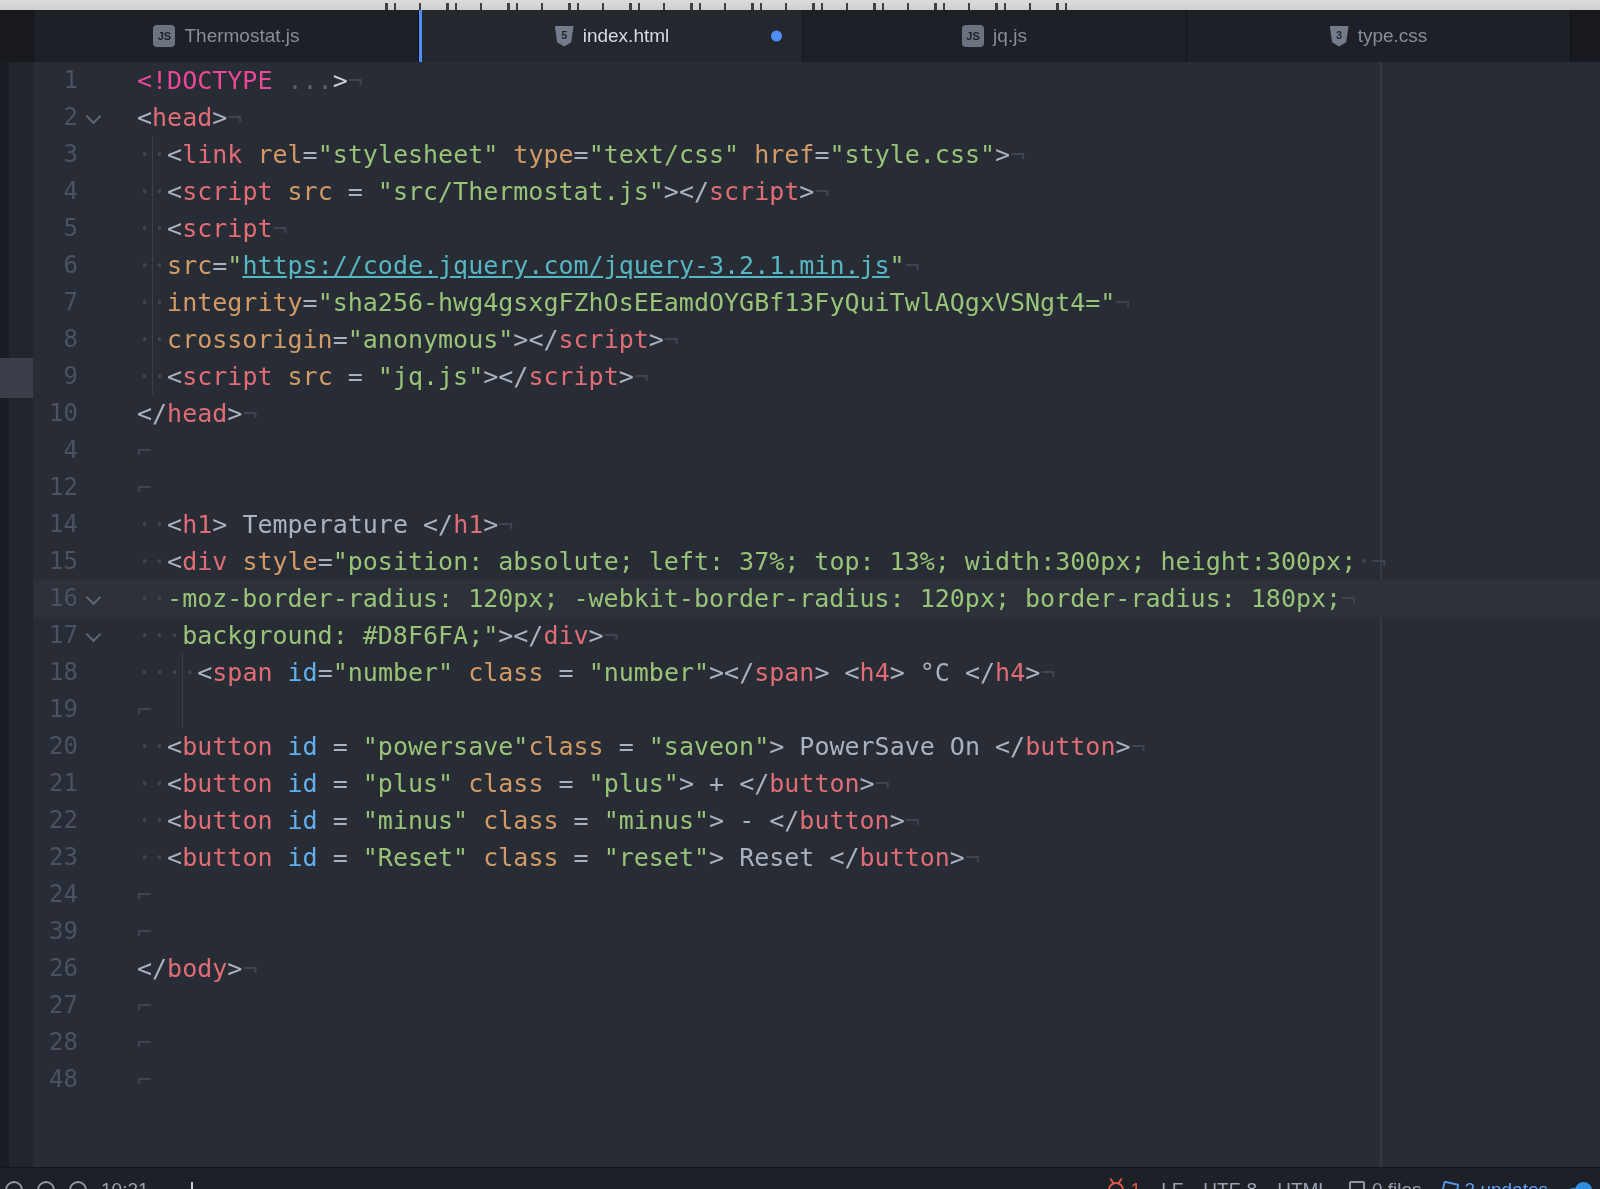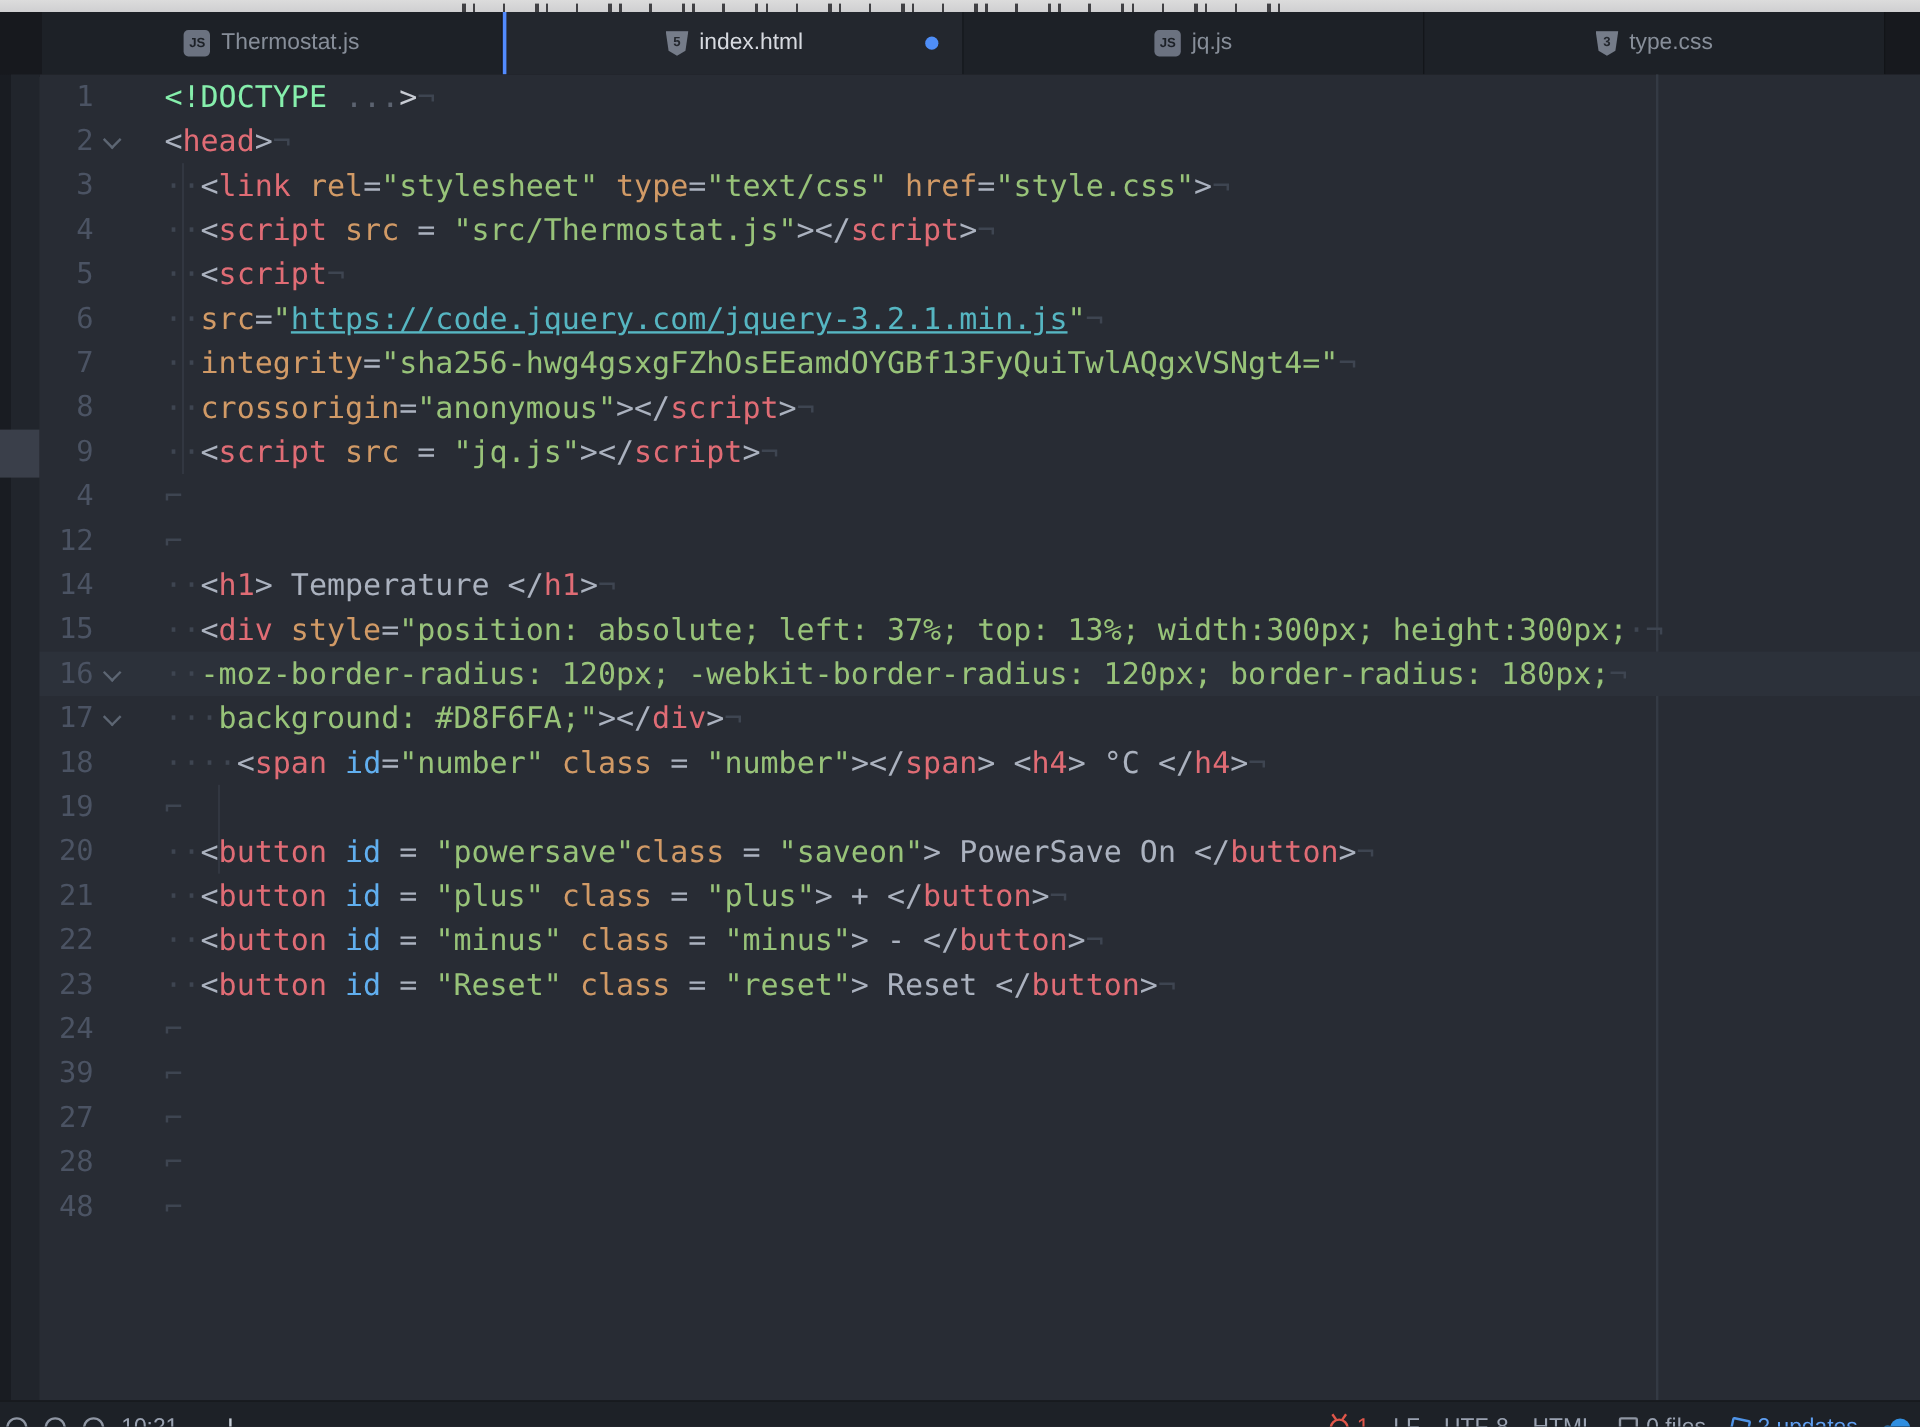--- a/index.html
+++ b/index.html
@@ -104,43 +104,45 @@
     </div>
 
   <div class="rail"></div>
   <div class="rail-marker"></div>
 
   <div class="editor" id="editor">
     <div class="wrap-guide"></div>
     <div class="iguide" style="left:119px;top:74px;height:259px;"></div>
     <div class="iguide" style="left:149px;top:592px;height:74px;"></div>
     <div id="code-lines">
-        <div class="line"><div class="gutter"><span class="num">1</span></div><div class="codeline"><span style="color: #86efac;">&lt;!DOCTYPE </span><span style="color: rgb(92, 99, 112);">...</span><span style="color: rgb(200, 204, 212);">&gt;</span><span class="inv">¬</span></div></div>
+        <div class="line"><div class="gutter"><span class="num">1</span></div><div class="codeline"><span style="color: #ec4899;">&lt;!DOCTYPE </span><span style="color: rgb(92, 99, 112);">...</span><span style="color: rgb(200, 204, 212);">&gt;</span><span class="inv">¬</span></div></div>
         <div class="line"><div class="gutter"><span class="num">2</span><span class="chev"></span></div><div class="codeline"><span style="color: rgb(171, 178, 191);">&lt;</span><span style="color: rgb(224, 108, 117);">head</span><span style="color: rgb(171, 178, 191);">&gt;</span><span class="inv">¬</span></div></div>
         <div class="line"><div class="gutter"><span class="num">3</span></div><div class="codeline"><span class="inv">··</span><span style="color: rgb(171, 178, 191);">&lt;</span><span style="color: rgb(224, 108, 117);">link</span><span style="color: rgb(171, 178, 191);"> </span><span style="color: rgb(209, 154, 102);">rel</span><span style="color: rgb(171, 178, 191);">=</span><span style="color: rgb(152, 195, 121);">"stylesheet"</span><span style="color: rgb(171, 178, 191);"> </span><span style="color: rgb(209, 154, 102);">type</span><span style="color: rgb(171, 178, 191);">=</span><span style="color: rgb(152, 195, 121);">"text/css"</span><span style="color: rgb(171, 178, 191);"> </span><span style="color: rgb(209, 154, 102);">href</span><span style="color: rgb(171, 178, 191);">=</span><span style="color: rgb(152, 195, 121);">"style.css"</span><span style="color: rgb(171, 178, 191);">&gt;</span><span class="inv">¬</span></div></div>
         <div class="line"><div class="gutter"><span class="num">4</span></div><div class="codeline"><span class="inv">··</span><span style="color: rgb(171, 178, 191);">&lt;</span><span style="color: rgb(224, 108, 117);">script</span><span style="color: rgb(171, 178, 191);"> </span><span style="color: rgb(209, 154, 102);">src</span><span style="color: rgb(171, 178, 191);"> = </span><span style="color: rgb(152, 195, 121);">"src/Thermostat.js"</span><span style="color: rgb(171, 178, 191);">&gt;&lt;/</span><span style="color: rgb(224, 108, 117);">script</span><span style="color: rgb(171, 178, 191);">&gt;</span><span class="inv">¬</span></div></div>
         <div class="line"><div class="gutter"><span class="num">5</span></div><div class="codeline"><span class="inv">··</span><span style="color: rgb(171, 178, 191);">&lt;</span><span style="color: rgb(224, 108, 117);">script</span><span class="inv">¬</span></div></div>
         <div class="line"><div class="gutter"><span class="num">6</span></div><div class="codeline"><span class="inv">··</span><span style="color: rgb(209, 154, 102);">src</span><span style="color: rgb(171, 178, 191);">=</span><span style="color: rgb(152, 195, 121);">"</span><span class="u" style="color: rgb(86, 182, 194);">https://code.jquery.com/jquery-3.2.1.min.js</span><span style="color: rgb(152, 195, 121);">"</span><span class="inv">¬</span></div></div>
         <div class="line"><div class="gutter"><span class="num">7</span></div><div class="codeline"><span class="inv">··</span><span style="color: rgb(209, 154, 102);">integrity</span><span style="color: rgb(171, 178, 191);">=</span><span style="color: rgb(152, 195, 121);">"sha256-hwg4gsxgFZhOsEEamdOYGBf13FyQuiTwlAQgxVSNgt4="</span><span class="inv">¬</span></div></div>
         <div class="line"><div class="gutter"><span class="num">8</span></div><div class="codeline"><span class="inv">··</span><span style="color: rgb(209, 154, 102);">crossorigin</span><span style="color: rgb(171, 178, 191);">=</span><span style="color: rgb(152, 195, 121);">"anonymous"</span><span style="color: rgb(171, 178, 191);">&gt;&lt;/</span><span style="color: rgb(224, 108, 117);">script</span><span style="color: rgb(171, 178, 191);">&gt;</span><span class="inv">¬</span></div></div>
         <div class="line"><div class="gutter"><span class="num">9</span></div><div class="codeline"><span class="inv">··</span><span style="color: rgb(171, 178, 191);">&lt;</span><span style="color: rgb(224, 108, 117);">script</span><span style="color: rgb(171, 178, 191);"> </span><span style="color: rgb(209, 154, 102);">src</span><span style="color: rgb(171, 178, 191);"> = </span><span style="color: rgb(152, 195, 121);">"jq.js"</span><span style="color: rgb(171, 178, 191);">&gt;&lt;/</span><span style="color: rgb(224, 108, 117);">script</span><span style="color: rgb(171, 178, 191);">&gt;</span><span class="inv">¬</span></div></div>
+        <div class="line"><div class="gutter"><span class="num">10</span></div><div class="codeline"><span style="color: rgb(171, 178, 191);">&lt;/</span><span style="color: rgb(224, 108, 117);">head</span><span style="color: rgb(171, 178, 191);">&gt;</span><span class="inv">¬</span></div></div>
         <div class="line"><div class="gutter"><span class="num">4</span></div><div class="codeline"><span class="inv flip">¬</span></div></div>
         <div class="line"><div class="gutter"><span class="num">12</span></div><div class="codeline"><span class="inv flip">¬</span></div></div>
         <div class="line"><div class="gutter"><span class="num">14</span></div><div class="codeline"><span class="inv">··</span><span style="color: rgb(171, 178, 191);">&lt;</span><span style="color: rgb(224, 108, 117);">h1</span><span style="color: rgb(171, 178, 191);">&gt; </span><span style="color: rgb(171, 178, 191);">Temperature </span><span style="color: rgb(171, 178, 191);">&lt;/</span><span style="color: rgb(224, 108, 117);">h1</span><span style="color: rgb(171, 178, 191);">&gt;</span><span class="inv">¬</span></div></div>
         <div class="line"><div class="gutter"><span class="num">15</span></div><div class="codeline"><span class="inv">··</span><span style="color: rgb(171, 178, 191);">&lt;</span><span style="color: rgb(224, 108, 117);">div</span><span style="color: rgb(171, 178, 191);"> </span><span style="color: rgb(209, 154, 102);">style</span><span style="color: rgb(171, 178, 191);">=</span><span style="color: rgb(152, 195, 121);">"position: absolute; left: 37%; top: 13%; width:300px; height:300px;</span><span class="inv">·</span><span class="inv">¬</span></div></div>
         <div class="line cursor"><div class="gutter"><span class="num">16</span><span class="chev"></span></div><div class="codeline"><span class="inv">··</span><span style="color: rgb(152, 195, 121);">-moz-border-radius: 120px; -webkit-border-radius: 120px; border-radius: 180px;</span><span class="inv">¬</span></div></div>
         <div class="line"><div class="gutter"><span class="num">17</span><span class="chev"></span></div><div class="codeline"><span class="inv">···</span><span style="color: rgb(152, 195, 121);">background: #D8F6FA;"</span><span style="color: rgb(171, 178, 191);">&gt;&lt;/</span><span style="color: rgb(224, 108, 117);">div</span><span style="color: rgb(171, 178, 191);">&gt;</span><span class="inv">¬</span></div></div>
         <div class="line"><div class="gutter"><span class="num">18</span></div><div class="codeline"><span class="inv">····</span><span style="color: rgb(171, 178, 191);">&lt;</span><span style="color: rgb(224, 108, 117);">span</span><span style="color: rgb(171, 178, 191);"> </span><span style="color: rgb(97, 175, 239);">id</span><span style="color: rgb(171, 178, 191);">=</span><span style="color: rgb(152, 195, 121);">"number"</span><span style="color: rgb(171, 178, 191);"> </span><span style="color: rgb(209, 154, 102);">class</span><span style="color: rgb(171, 178, 191);"> = </span><span style="color: rgb(152, 195, 121);">"number"</span><span style="color: rgb(171, 178, 191);">&gt;&lt;/</span><span style="color: rgb(224, 108, 117);">span</span><span style="color: rgb(171, 178, 191);">&gt; &lt;</span><span style="color: rgb(224, 108, 117);">h4</span><span style="color: rgb(171, 178, 191);">&gt; </span><span style="color: rgb(171, 178, 191);">°C </span><span style="color: rgb(171, 178, 191);">&lt;/</span><span style="color: rgb(224, 108, 117);">h4</span><span style="color: rgb(171, 178, 191);">&gt;</span><span class="inv">¬</span></div></div>
         <div class="line"><div class="gutter"><span class="num">19</span></div><div class="codeline"><span class="inv flip">¬</span></div></div>
         <div class="line"><div class="gutter"><span class="num">20</span></div><div class="codeline"><span class="inv">··</span><span style="color: rgb(171, 178, 191);">&lt;</span><span style="color: rgb(224, 108, 117);">button</span><span style="color: rgb(171, 178, 191);"> </span><span style="color: rgb(97, 175, 239);">id</span><span style="color: rgb(171, 178, 191);"> = </span><span style="color: rgb(152, 195, 121);">"powersave"</span><span style="color: rgb(209, 154, 102);">class</span><span style="color: rgb(171, 178, 191);"> = </span><span style="color: rgb(152, 195, 121);">"saveon"</span><span style="color: rgb(171, 178, 191);">&gt; </span><span style="color: rgb(171, 178, 191);">PowerSave On </span><span style="color: rgb(171, 178, 191);">&lt;/</span><span style="color: rgb(224, 108, 117);">button</span><span style="color: rgb(171, 178, 191);">&gt;</span><span class="inv">¬</span></div></div>
         <div class="line"><div class="gutter"><span class="num">21</span></div><div class="codeline"><span class="inv">··</span><span style="color: rgb(171, 178, 191);">&lt;</span><span style="color: rgb(224, 108, 117);">button</span><span style="color: rgb(171, 178, 191);"> </span><span style="color: rgb(97, 175, 239);">id</span><span style="color: rgb(171, 178, 191);"> = </span><span style="color: rgb(152, 195, 121);">"plus"</span><span style="color: rgb(171, 178, 191);"> </span><span style="color: rgb(209, 154, 102);">class</span><span style="color: rgb(171, 178, 191);"> = </span><span style="color: rgb(152, 195, 121);">"plus"</span><span style="color: rgb(171, 178, 191);">&gt; </span><span style="color: rgb(171, 178, 191);">+ </span><span style="color: rgb(171, 178, 191);">&lt;/</span><span style="color: rgb(224, 108, 117);">button</span><span style="color: rgb(171, 178, 191);">&gt;</span><span class="inv">¬</span></div></div>
         <div class="line"><div class="gutter"><span class="num">22</span></div><div class="codeline"><span class="inv">··</span><span style="color: rgb(171, 178, 191);">&lt;</span><span style="color: rgb(224, 108, 117);">button</span><span style="color: rgb(171, 178, 191);"> </span><span style="color: rgb(97, 175, 239);">id</span><span style="color: rgb(171, 178, 191);"> = </span><span style="color: rgb(152, 195, 121);">"minus"</span><span style="color: rgb(171, 178, 191);"> </span><span style="color: rgb(209, 154, 102);">class</span><span style="color: rgb(171, 178, 191);"> = </span><span style="color: rgb(152, 195, 121);">"minus"</span><span style="color: rgb(171, 178, 191);">&gt; </span><span style="color: rgb(171, 178, 191);">- </span><span style="color: rgb(171, 178, 191);">&lt;/</span><span style="color: rgb(224, 108, 117);">button</span><span style="color: rgb(171, 178, 191);">&gt;</span><span class="inv">¬</span></div></div>
         <div class="line"><div class="gutter"><span class="num">23</span></div><div class="codeline"><span class="inv">··</span><span style="color: rgb(171, 178, 191);">&lt;</span><span style="color: rgb(224, 108, 117);">button</span><span style="color: rgb(171, 178, 191);"> </span><span style="color: rgb(97, 175, 239);">id</span><span style="color: rgb(171, 178, 191);"> = </span><span style="color: rgb(152, 195, 121);">"Reset"</span><span style="color: rgb(171, 178, 191);"> </span><span style="color: rgb(209, 154, 102);">class</span><span style="color: rgb(171, 178, 191);"> = </span><span style="color: rgb(152, 195, 121);">"reset"</span><span style="color: rgb(171, 178, 191);">&gt; </span><span style="color: rgb(171, 178, 191);">Reset </span><span style="color: rgb(171, 178, 191);">&lt;/</span><span style="color: rgb(224, 108, 117);">button</span><span style="color: rgb(171, 178, 191);">&gt;</span><span class="inv">¬</span></div></div>
         <div class="line"><div class="gutter"><span class="num">24</span></div><div class="codeline"><span class="inv flip">¬</span></div></div>
         <div class="line"><div class="gutter"><span class="num">39</span></div><div class="codeline"><span class="inv flip">¬</span></div></div>
+        <div class="line"><div class="gutter"><span class="num">26</span></div><div class="codeline"><span style="color: rgb(171, 178, 191);">&lt;/</span><span style="color: rgb(224, 108, 117);">body</span><span style="color: rgb(171, 178, 191);">&gt;</span><span class="inv">¬</span></div></div>
         <div class="line"><div class="gutter"><span class="num">27</span></div><div class="codeline"><span class="inv flip">¬</span></div></div>
         <div class="line"><div class="gutter"><span class="num">28</span></div><div class="codeline"><span class="inv flip">¬</span></div></div>
         <div class="line"><div class="gutter"><span class="num">48</span></div><div class="codeline"><span class="inv flip">¬</span></div></div>
       </div>
   </div>
 
   <div class="statusbar">
     <div class="status-inner status-left">
       <span class="s-circle"></span>
       <span class="s-circle"></span>

